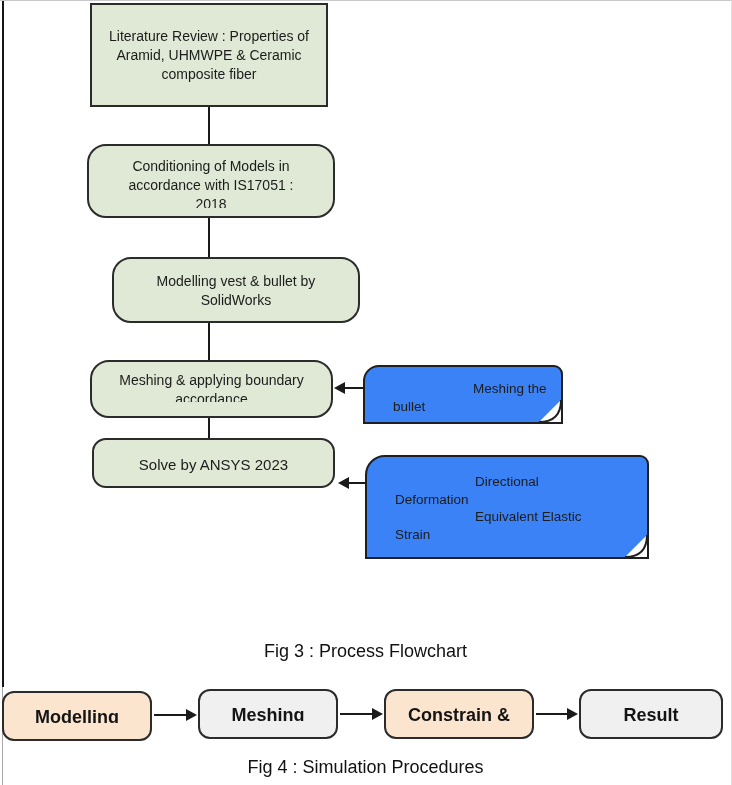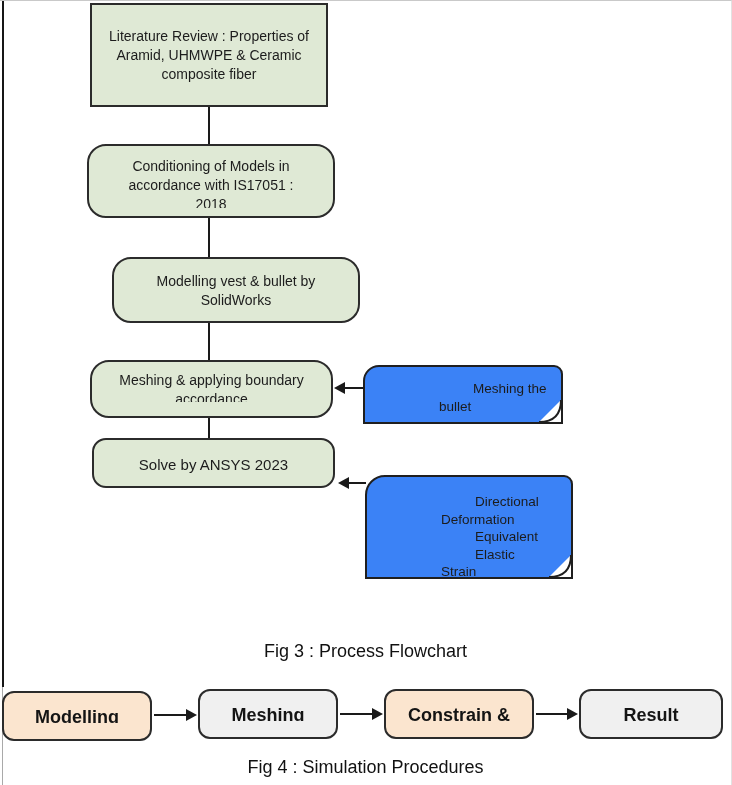--- a/index.html
+++ b/index.html
@@ -17,21 +17,21 @@
   .btext{position:absolute;left:0;right:0;text-align:center;font-size:14px;line-height:19px;overflow:hidden;}
 
   
   .vconn{position:absolute;width:2px;background:#1a1a1a;}
 
   
   .wbox{position:absolute;background:#3b82f6;border:2px solid #1f1f1f;box-sizing:border-box;
         border-radius:16px 9px 0 0;}
   .wbox .corner{position:absolute;right:-2px;bottom:-2px;width:26px;height:26px;}
   .wtext{position:absolute;left:0;right:6px;font-size:13.5px;line-height:17.5px;}
-  .wtext .ln{display:block;padding-left:74px;}
+  .wtext .ln{display:block;padding-left:28px;}
   .wtext .ln.ind{padding-left:108px;}
 
   
   .hline{position:absolute;height:2px;background:#1a1a1a;}
   .head-left{position:absolute;width:0;height:0;border-top:6px solid transparent;
              border-bottom:6px solid transparent;border-right:11px solid #1a1a1a;}
   .head-right{position:absolute;width:0;height:0;border-top:6px solid transparent;
               border-bottom:6px solid transparent;border-left:11px solid #1a1a1a;}
 
   
@@ -106,21 +106,21 @@
       </svg>
       <div class="wtext" style="top:13px;">
         <span class="ln ind">Meshing the</span>
         <span class="ln">bullet</span>
       </div>
     </div>
 
     <div class="hline" style="left:344px;top:386px;width:20px;"></div>
     <div class="head-left" style="left:334px;top:381px;"></div>
 
-    <div class="wbox" style="left:365px;top:474px;width:208px;height:104px;border-radius:20px 9px 0 0;">
+    <div class="wbox" style="left:365px;top:454px;width:284px;height:104px;border-radius:20px 9px 0 0;">
       <svg class="corner" viewBox="0 0 26 26">
         <path d="M25 1 L25 25 L1 25" fill="#fff" stroke="#1f1f1f" stroke-width="2"></path>
         <path d="M24 2 Q24 24 2 24" fill="none" stroke="#1f1f1f" stroke-width="2"></path>
       </svg>
       <div class="wtext" style="top:16px;">
         <span class="ln ind">Directional</span>
         <span class="ln">Deformation</span>
         <span class="ln ind">Equivalent Elastic</span>
         <span class="ln">Strain</span>
       </div>

